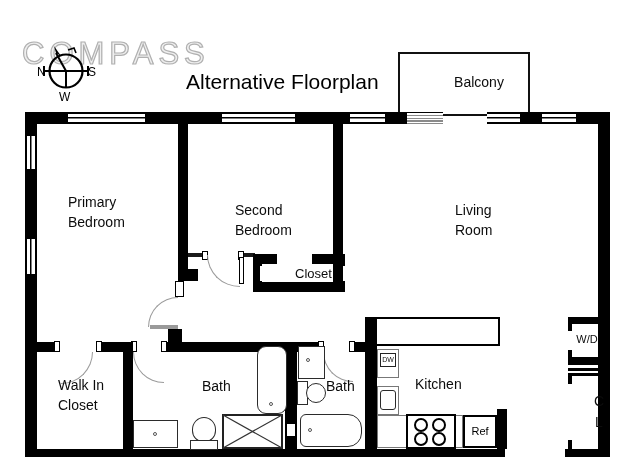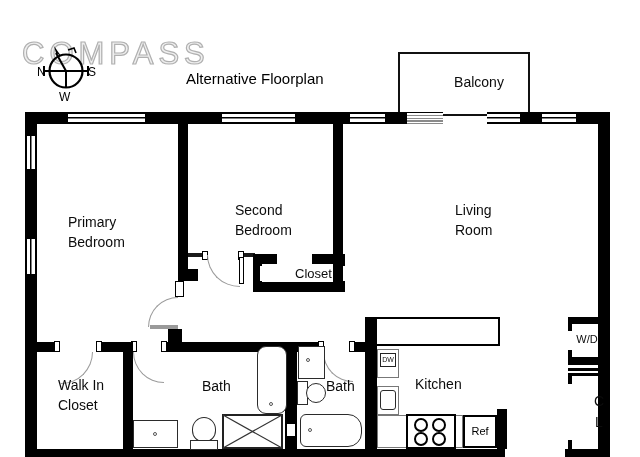--- a/index.html
+++ b/index.html
@@ -20,21 +20,21 @@
   .arc{position:absolute;box-sizing:border-box;}
   .arc-bl{border-left:1.3px solid #9a9a9a;border-bottom:1.3px solid #9a9a9a;border-bottom-left-radius:100% 100%;}
   .arc-br{border-right:1.3px solid #9a9a9a;border-bottom:1.3px solid #9a9a9a;border-bottom-right-radius:100% 100%;}
   .arc-tl{border-left:1.3px solid #9a9a9a;border-top:1.3px solid #9a9a9a;border-top-left-radius:100% 100%;}
   .jamb{position:absolute;background:#fff;border:1px solid #000;box-sizing:border-box;}
   .lbl{position:absolute;color:#0c0c0c;font-size:14px;line-height:20px;white-space:pre-line;}
   .fix{position:absolute;box-sizing:border-box;background:#fff;border:1.5px solid #2b2b2b;}
   .dot{position:absolute;width:4px;height:4px;border:1px solid #555;border-radius:50%;box-sizing:border-box;}
   #logo{position:absolute;left:22px;top:12px;font-size:31px;letter-spacing:5px;
         color:#efefef;-webkit-text-stroke:1.2px #b0b0b0;font-weight:normal;}
-  #title{position:absolute;left:186px;top:46px;font-size:15px;color:#000;}
+  #title{position:absolute;left:186px;top:46px;font-size:21px;color:#000;}
   .cdir{position:absolute;font-size:12px;color:#000;}
   .boxlbl{position:absolute;text-align:center;color:#0c0c0c;padding-left:15px;}
 </style>
 </head>
 <body>
 
 <div id="plan">
 
   <div id="logo">COMPASS</div>
   <div id="title">Alternative Floorplan</div>
@@ -165,21 +165,21 @@
   <div class="w" style="left:568px;top:344px;width:32px;height:3px;"></div>
   <div class="w" style="left:568px;top:349px;width:32px;height:3px;"></div>
   <div class="w" style="left:568px;top:300px;width:4px;height:7px;"></div>
   <div class="w" style="left:568px;top:326px;width:4px;height:7px;"></div>
   <div class="w" style="left:568px;top:352px;width:4px;height:8px;"></div>
   <div class="w" style="left:568px;top:416px;width:4px;height:9px;"></div>
   <div class="boxlbl" style="left:556px;top:309px;width:32px;font-size:11px;">W/D</div>
   <div class="boxlbl" style="left:568px;top:367px;width:32px;font-size:14px;line-height:21px;white-space:pre-line;">C
 L</div>
 
-  <div class="lbl" style="left:68px;top:188px;">Primary
+  <div class="lbl" style="left:68px;top:168px;">Primary
 Bedroom</div>
   <div class="lbl" style="left:235px;top:176px;">Second
 Bedroom</div>
   <div class="lbl" style="left:455px;top:176px;">Living
 Room</div>
   <div class="lbl" style="left:58px;top:351px;">Walk In
 Closet</div>
   <div class="lbl" style="left:202px;top:352px;">Bath</div>
   <div class="lbl" style="left:326px;top:352px;">Bath</div>
   <div class="lbl" style="left:415px;top:350px;">Kitchen</div>

